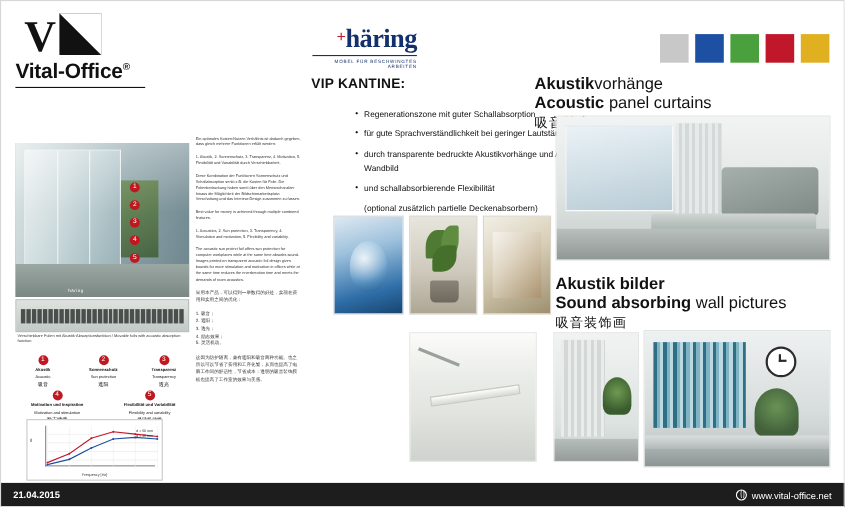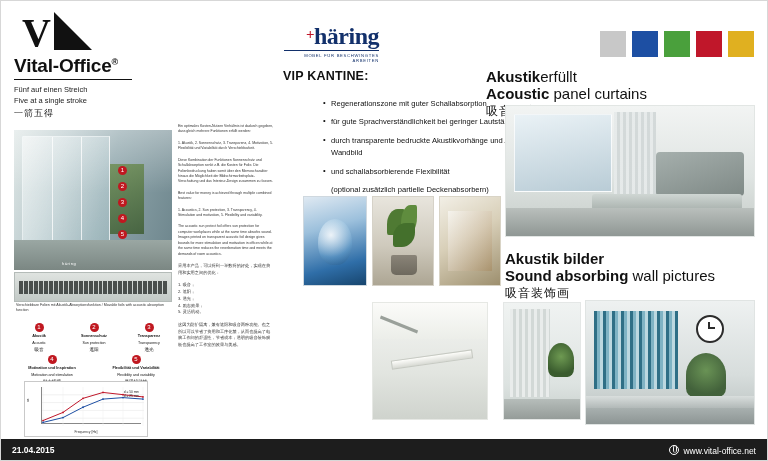--- a/index.html
+++ b/index.html
@@ -616,46 +616,41 @@
   <div class="logo-box">
     <div class="logo-mark">
       <div class="sq"></div>
       <div class="cut"></div>
       <div class="vglyph">V</div>
     </div>
     <div class="logo-word">
       <span>Vital-Office</span><sup>®</sup>
     </div>
     <div class="logo-rule"></div>
-    <div class="logo-sub">
-      <div>Fünf auf einen Streich</div>
-      <div>Five at a single stroke</div>
-      <div class="cn">一箭五得</div>
-    </div>
   </div>
 
   <div class="haering">
     <div class="name">
       <span class="plus">+</span><span>häring</span>
     </div>
     <div class="rule"></div>
     <div class="sub">MÖBEL FÜR BESCHWINGTES ARBEITEN</div>
   </div>
 
   <div class="vip-title">VIP KANTINE:</div>
   <ul class="bullets">
     <li class="dash">Regenerationszone mit guter Schallabsorption</li>
     <li class="dash">für gute Sprachverständlichkeit bei geringer Lautstärke</li>
     <li class="dash">durch transparente bedruckte Akustikvorhänge und Akustik Wandbild</li>
     <li class="dash">und schallabsorbierende Flexibilität</li>
     <li class="plain">(optional zusätzlich partielle Deckenabsorbern)</li>
   </ul>
 
   <div class="rh1">
-    <div class="l1"><b>Akustik</b><span>erfüllt</span></div>
+    <div class="l1"><b>Akustik</b><span>vorhänge</span></div>
     <div class="l2"><b>Acoustic</b><span> panel curtains</span></div>
     <div class="cn">吸音挂帘</div>
   </div>
 
   <div class="rh2">
     <div class="l1">Akustik bilder</div>
     <div class="l2"><b>Sound absorbing</b><span> wall pictures</span></div>
     <div class="cn">吸音装饰画</div>
   </div>
 

